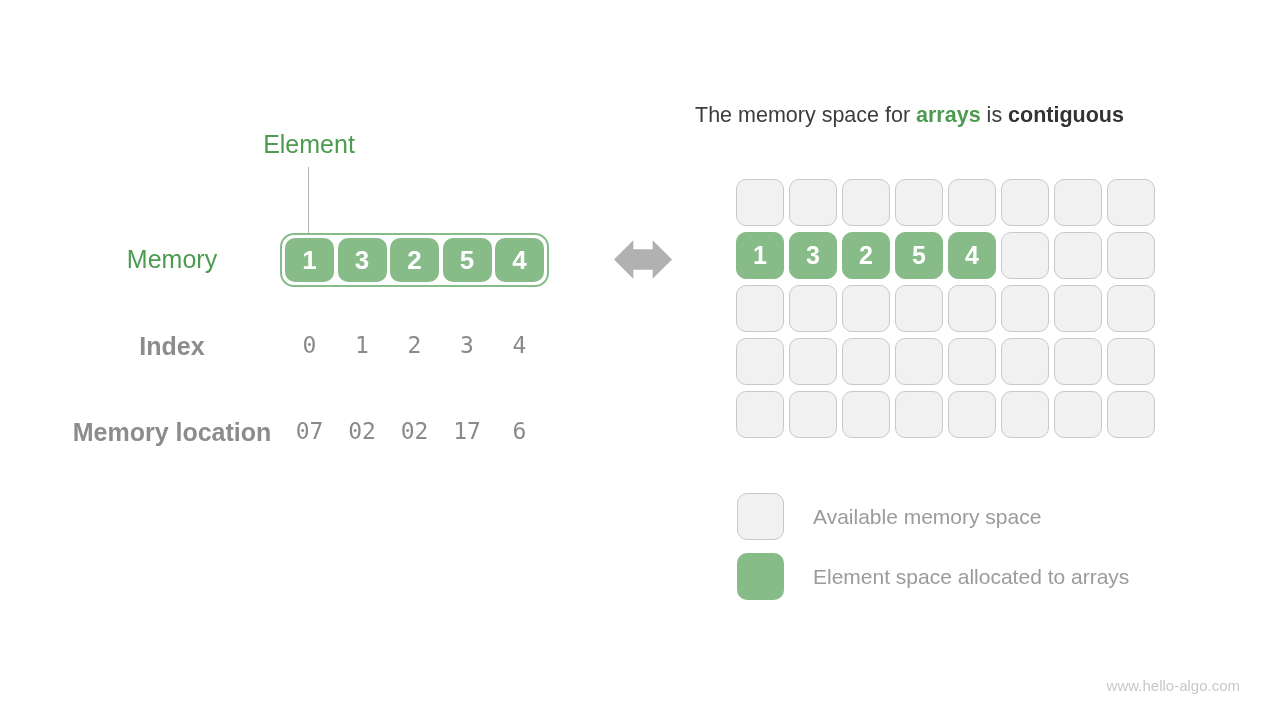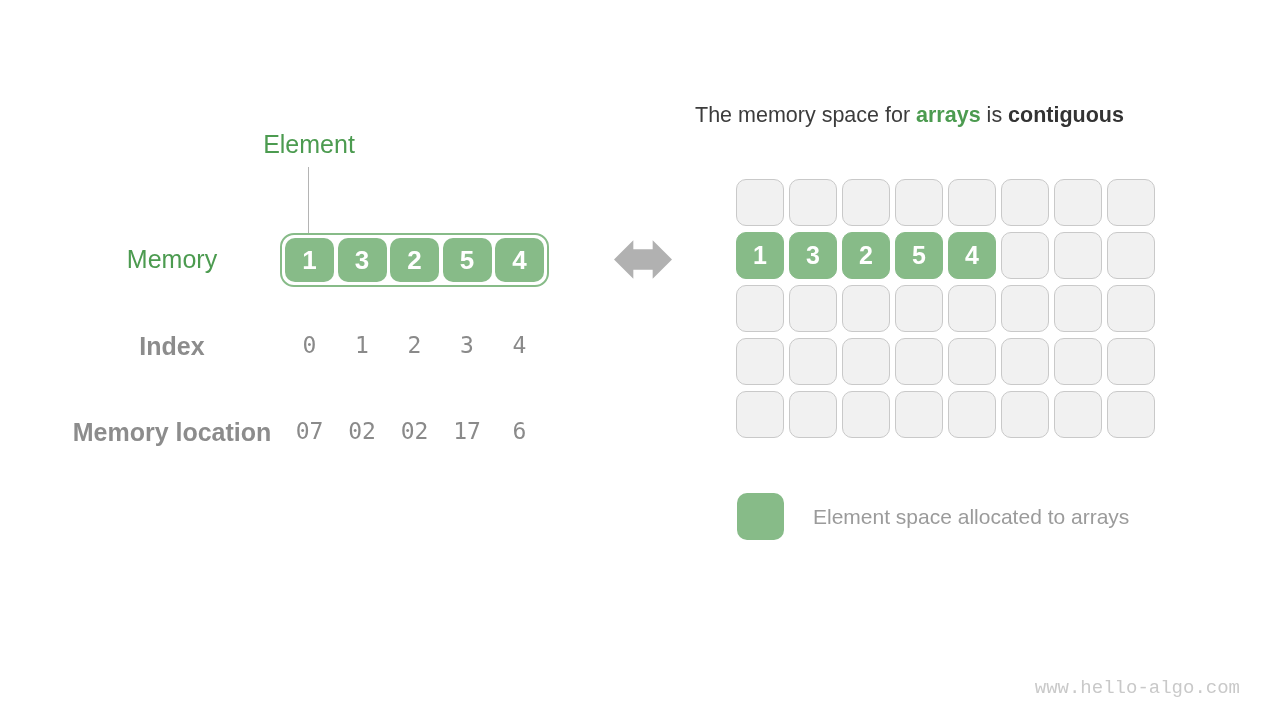--- a/index.html
+++ b/index.html
@@ -156,22 +156,22 @@
   }
   .legend-label {
     font-size: 21px;
     color: #9b9b9b;
     white-space: nowrap;
   }
 
   #watermark {
     position: absolute;
     right: 40px; top: 677px;
-    font-family: Liberation Mono, monospace;
-    font-size: 19px;
+    font-family: Liberation Sans, sans-serif;
+    font-size: 15px;
     color: #c9c9c9;
   }
 </style>
 </head>
 <body>
 
 <div id="canvas">
 
   <div id="element-label" class="green-label">Element</div>
 
@@ -251,20 +251,24 @@
       <div class="mem-cell"></div>
       <div class="mem-cell"></div>
       <div class="mem-cell"></div>
       <div class="mem-cell"></div>
       <div class="mem-cell"></div>
       <div class="mem-cell"></div>
     </div>
 
   <div id="legend">
     <div class="legend-row">
+      <div class="legend-swatch available"></div>
+      <div class="legend-label">Available memory space</div>
+    </div>
+    <div class="legend-row">
       <div class="legend-swatch allocated"></div>
       <div class="legend-label">Element space allocated to arrays</div>
     </div>
   </div>
 
   <div id="watermark">www.hello-algo.com</div>
 
 </div>
 
 </body></html>

